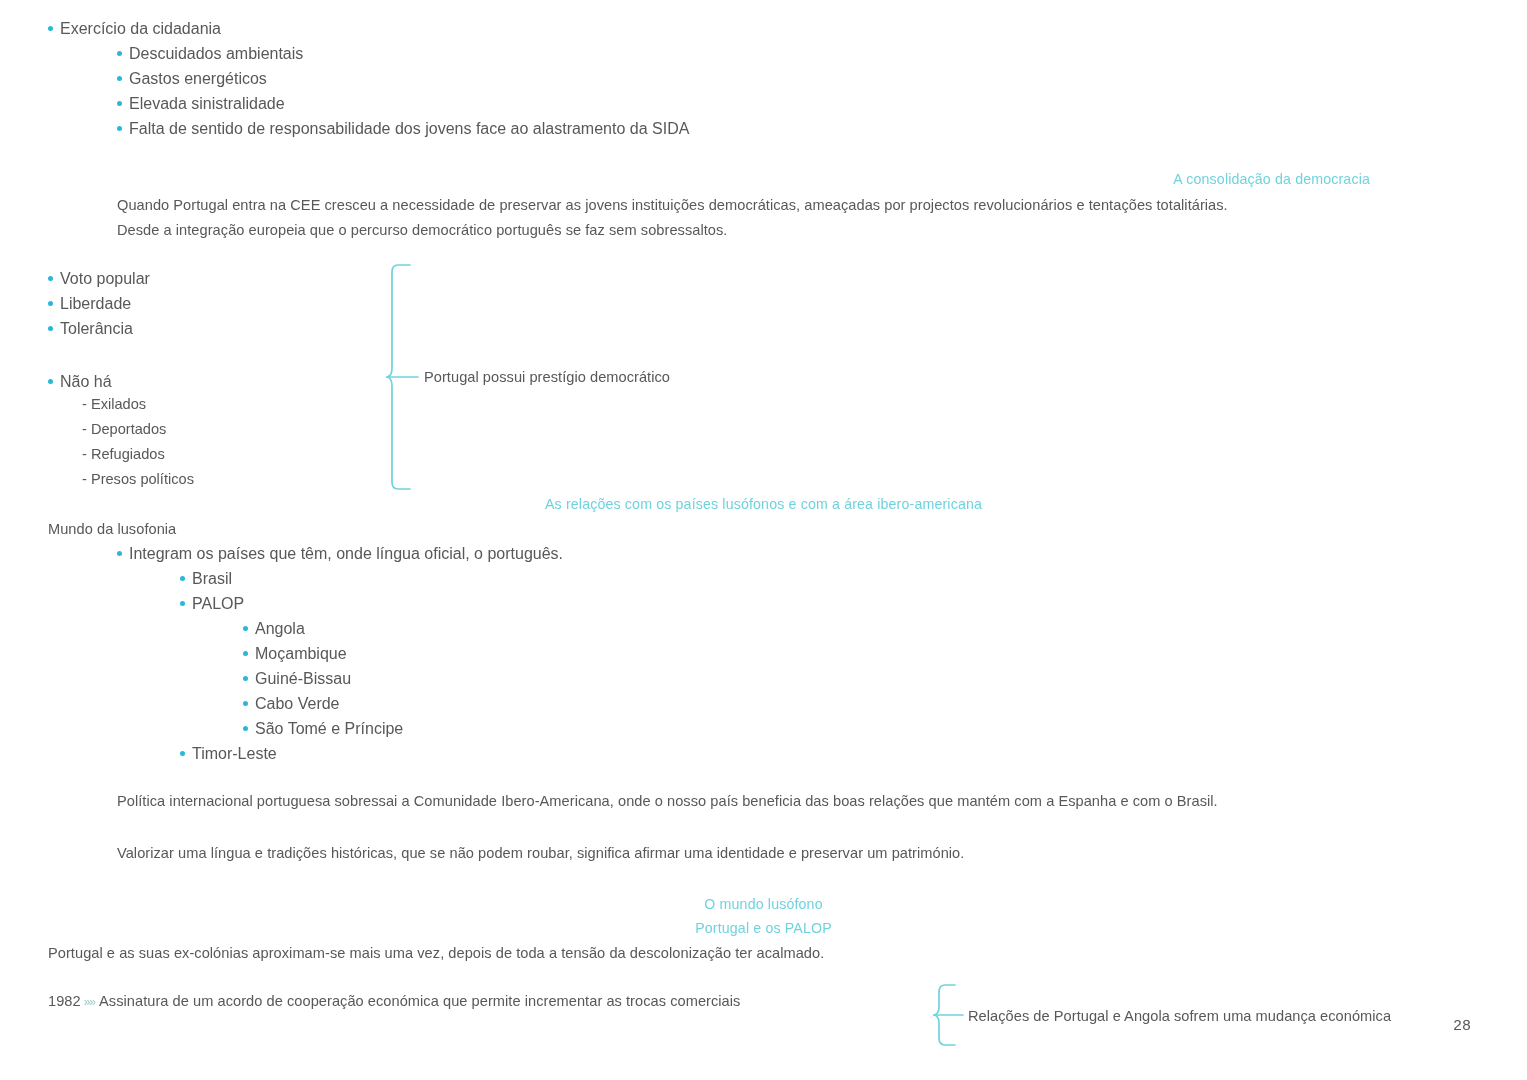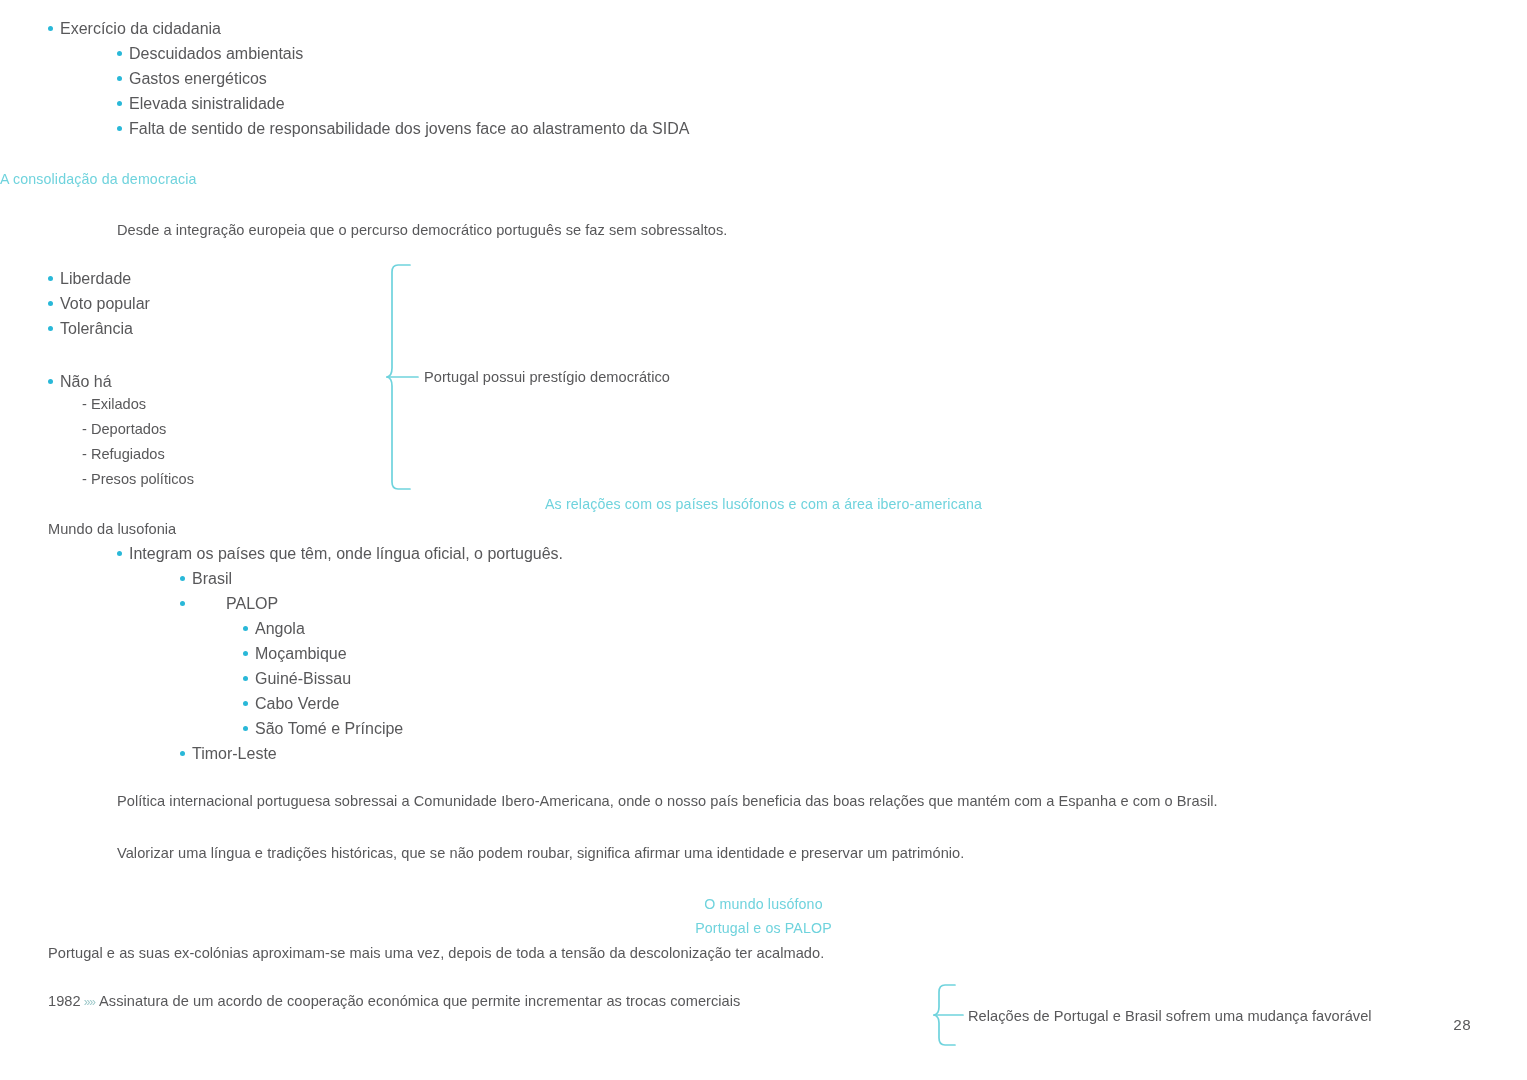--- a/index.html
+++ b/index.html
@@ -104,32 +104,33 @@
     <div class="bullet-item" style="height:25px;">
       <span class="bullet-dot"></span>
       <span>Elevada sinistralidade</span>
     </div>
     <div class="bullet-item" style="height:25px;">
       <span class="bullet-dot"></span>
       <span>Falta de sentido de responsabilidade dos jovens face ao alastramento da SIDA</span>
     </div>
   </div>
 
-  <div class="abs heading-cyan" style="left:0px; top:171px; width:1370px; text-align:left;">A consolidação da democracia</div>
-
+  <div class="abs heading-cyan" style="left:0px; top:171px; width:1370px; text-align:right;">A consolidação da democracia</div>
+
+  <div class="abs body-text" style="left:117px; top:197px;">Quando Portugal entra na CEE cresceu a necessidade de preservar as jovens instituições democráticas, ameaçadas por projectos revolucionários e tentações totalitárias.</div>
   <div class="abs body-text" style="left:117px; top:222px;">Desde a integração europeia que o percurso democrático português se faz sem sobressaltos.</div>
 
   <div class="abs list-block" style="left:48px; top:270px;">
     <div class="bullet-item" style="height:25px;">
       <span class="bullet-dot"></span>
+      <span>Voto popular</span>
+    </div>
+    <div class="bullet-item" style="height:25px;">
+      <span class="bullet-dot"></span>
       <span>Liberdade</span>
-    </div>
-    <div class="bullet-item" style="height:25px;">
-      <span class="bullet-dot"></span>
-      <span>Voto popular</span>
     </div>
     <div class="bullet-item" style="height:25px;">
       <span class="bullet-dot"></span>
       <span>Tolerância</span>
     </div>
     <div class="bullet-item" style="height:25px;margin-top:28px;">
       <span class="bullet-dot"></span>
       <span>Não há</span>
     </div>
   </div>
@@ -165,21 +166,21 @@
       <span class="bullet-dot"></span>
       <span>Integram os países que têm, onde língua oficial, o português.</span>
     </div>
   </div>
 
   <div class="abs list-block" style="left:180px; top:570px;">
     <div class="bullet-item" style="height:25px;">
       <span class="bullet-dot"></span>
       <span>Brasil</span>
     </div>
-    <div class="bullet-item" style="height:25px;gap:34px;">
+    <div class="bullet-item" style="height:25px;">
       <span class="bullet-dot"></span>
       <span>PALOP</span>
     </div>
   </div>
 
   <div class="abs list-block" style="left:243px; top:620px;">
     <div class="bullet-item" style="height:25px;">
       <span class="bullet-dot"></span>
       <span>Angola</span>
     </div>
@@ -228,17 +229,17 @@
              Q 6 2 6 9
              L 6 24
              Q 6 31 1 32
              Q 6 33 6 40
              L 6 55
              Q 6 62 12 62
              L 22 62" fill="none" stroke="#6fd3dd" stroke-width="1.7" stroke-linecap="round" stroke-linejoin="round"></path>
     <path d="M 1 32 L 30 32" fill="none" stroke="#6fd3dd" stroke-width="1.7" stroke-linecap="round"></path>
   </svg>
 
-  <div class="abs body-text" style="left:968px; top:1008px;">Relações de Portugal e Brasil sofrem uma mudança favorável</div>
+  <div class="abs body-text" style="left:968px; top:1008px;">Relações de Portugal e Angola sofrem uma mudança económica</div>
 
   <div class="abs page-number" style="left:1453px; top:1018px;">28</div>
 
 </div>
 
 </body></html>

